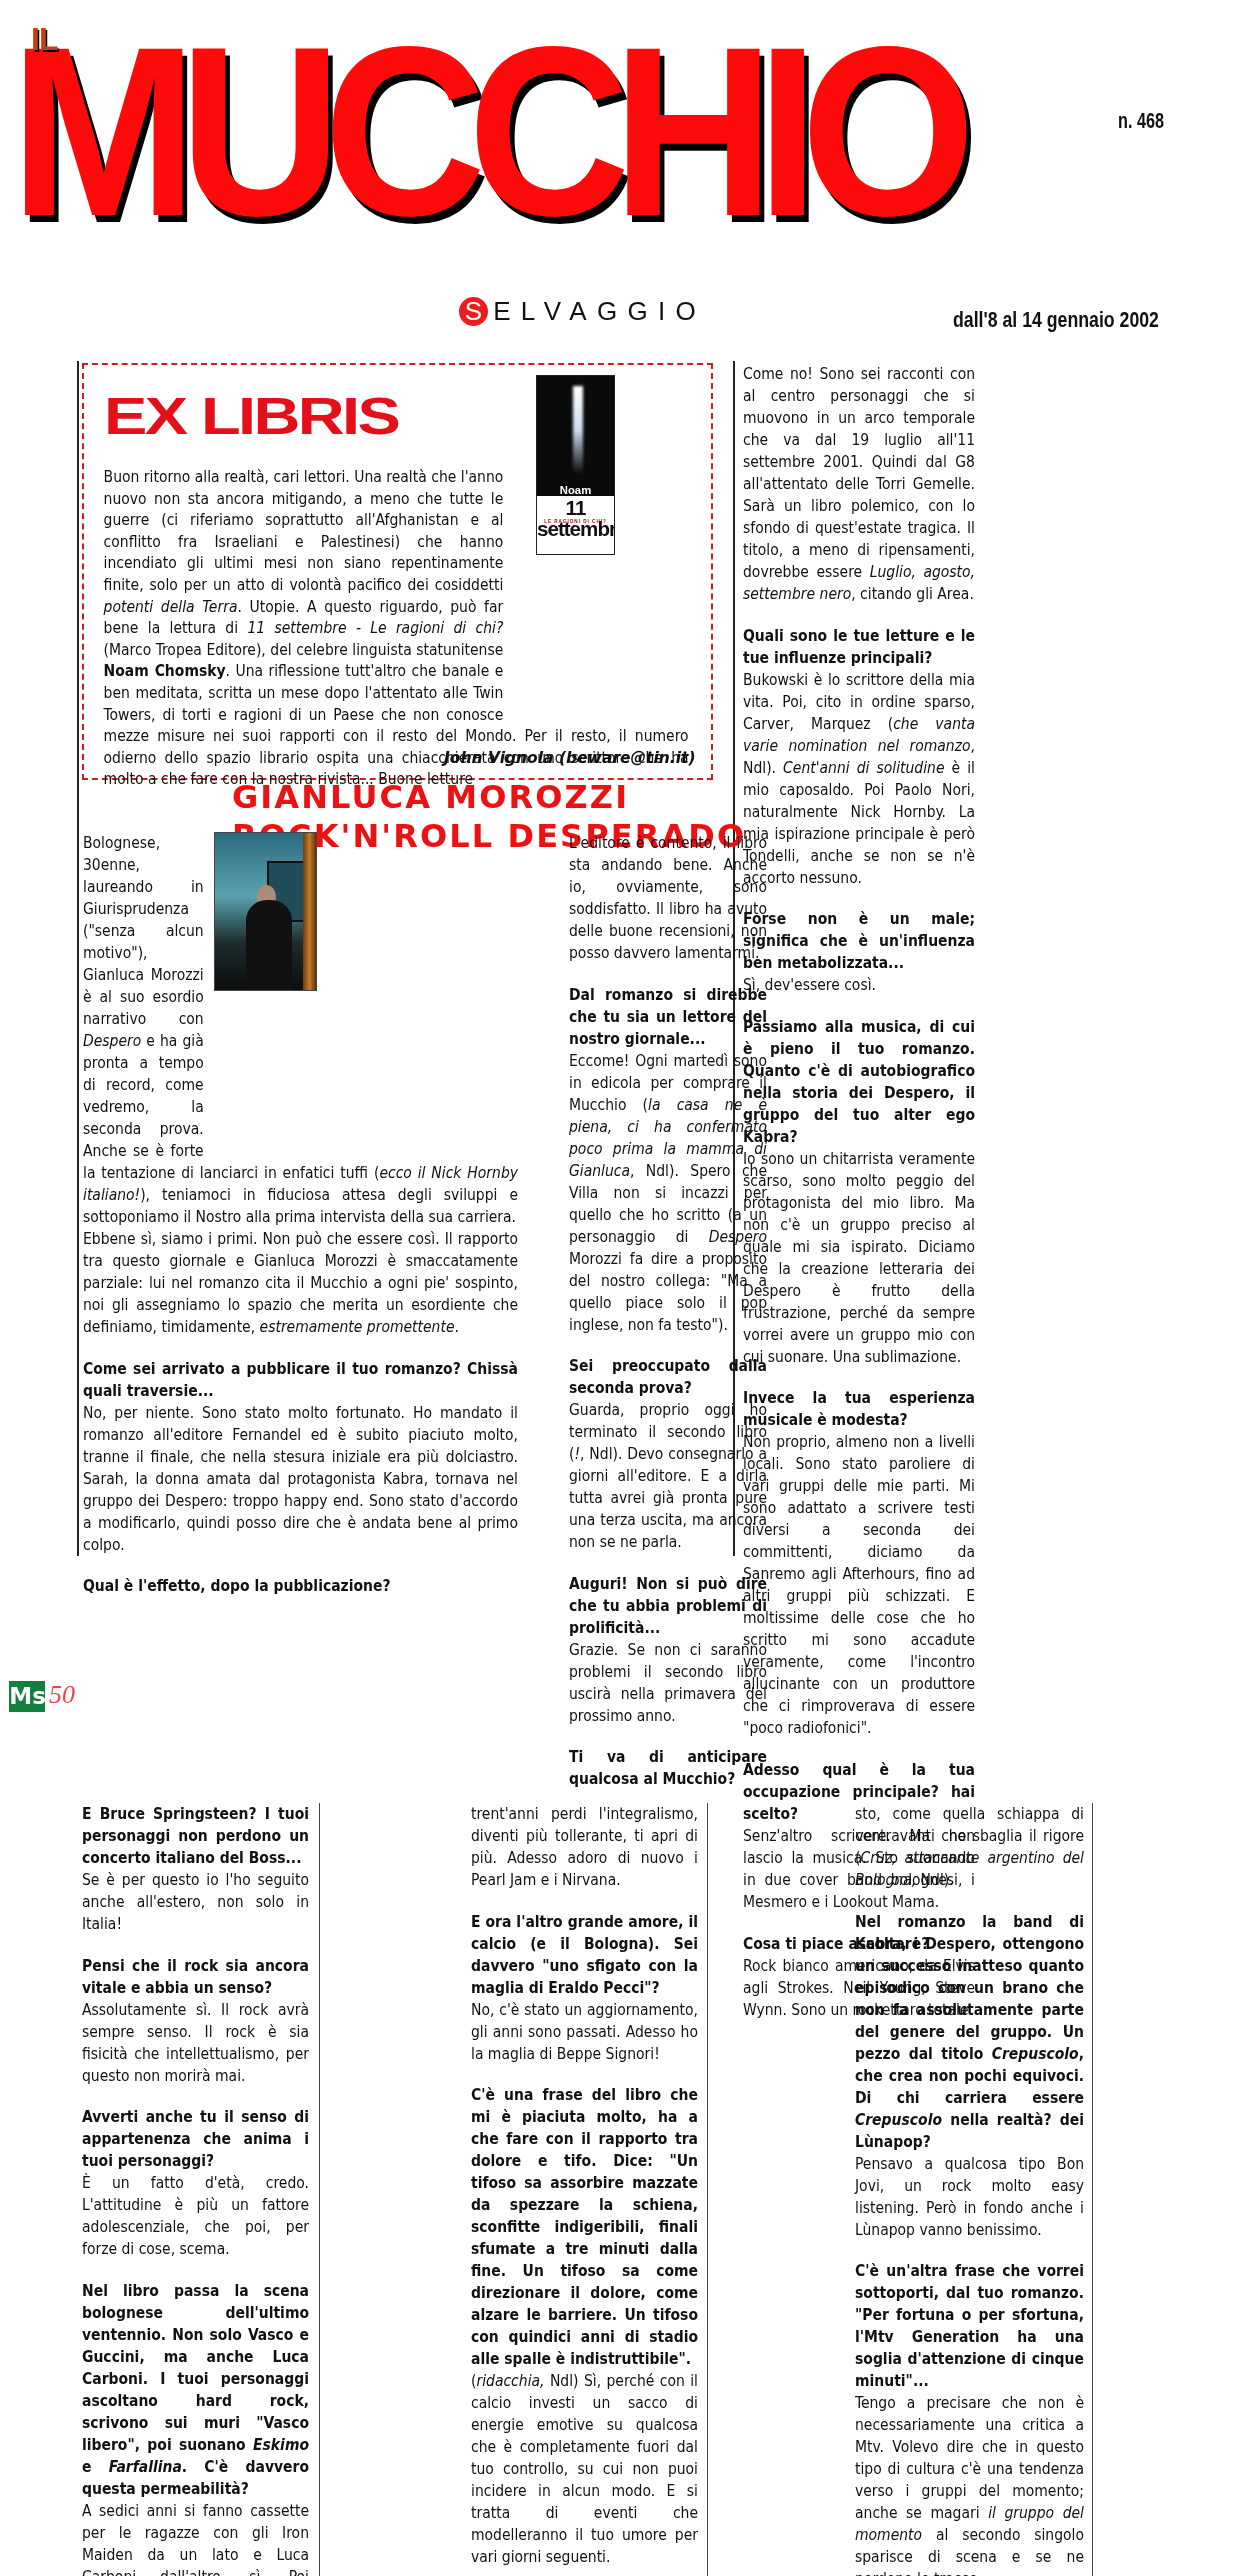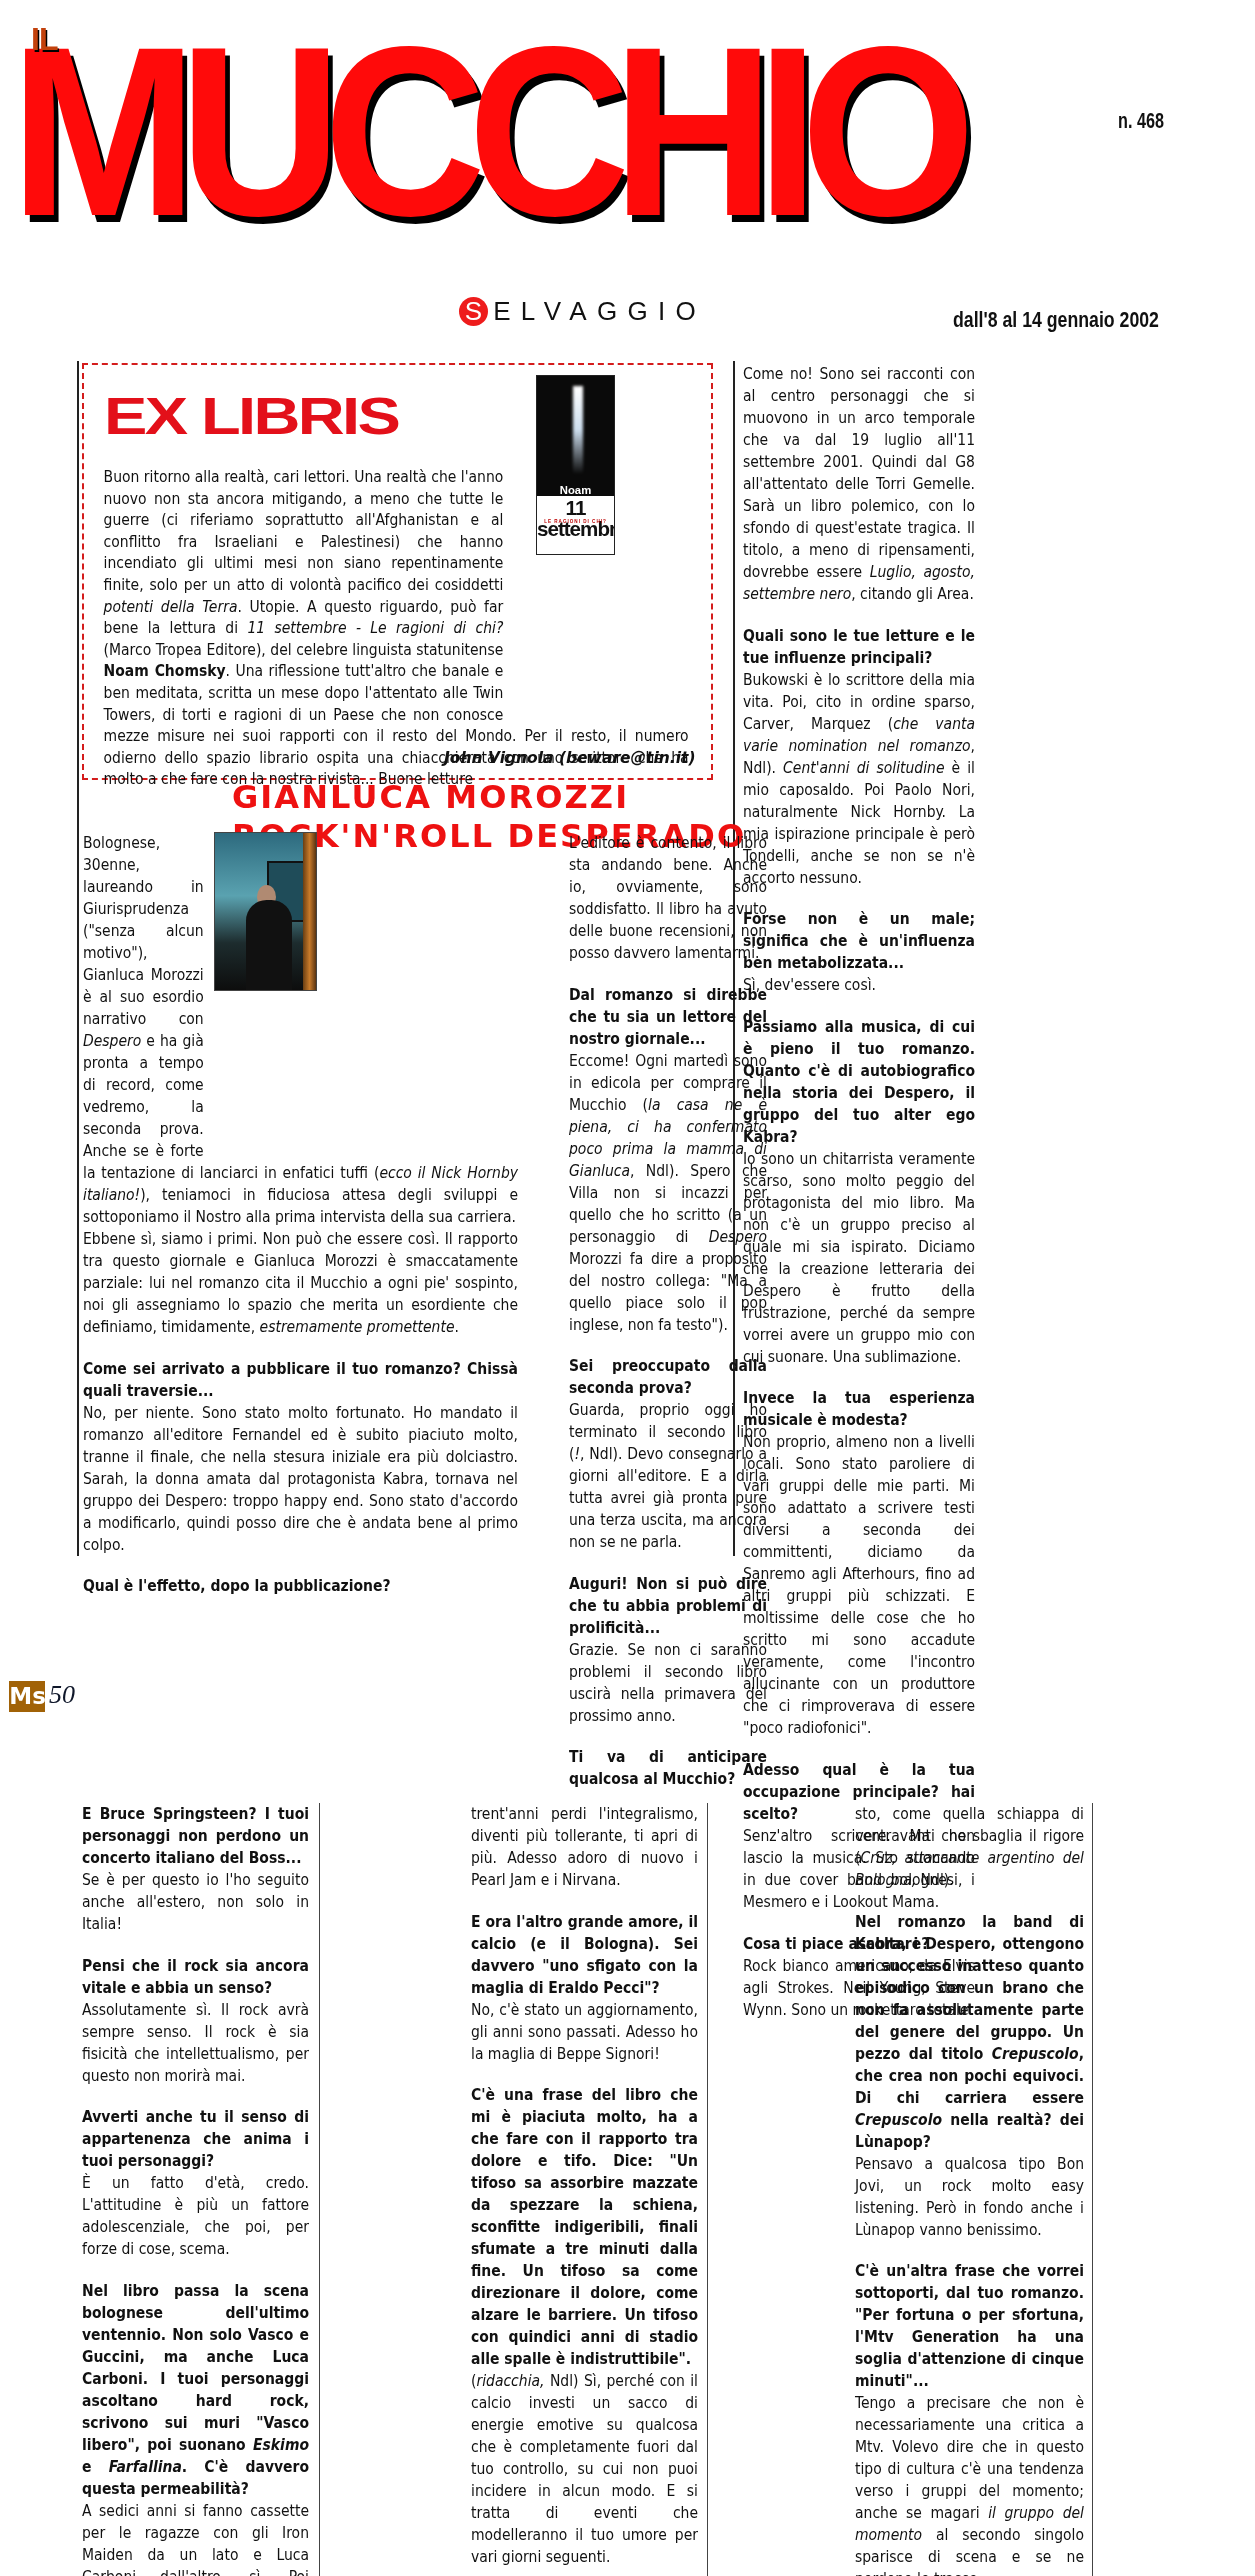--- a/index.html
+++ b/index.html
@@ -43,22 +43,22 @@
   .h-title{position:absolute;left:232px;top:778px;width:592px;text-align:left;font:900 32px/39px "DejaVu Sans",sans-serif;color:#ee1111;letter-spacing:2.1px;}
 
   
   #photo{left:214px;top:832px;width:101px;height:157px;background:linear-gradient(180deg,#2d6a7e 0%,#5aa2b0 40%,#1d2c2e 70%,#0d0d0d 100%);border:1px solid #444;}
   #photo .door{position:absolute;right:0;top:0;width:13.4px;height:100%;background:linear-gradient(90deg,#6a3e12,#c77a2a,#5b3411);}
   #photo .man{position:absolute;left:31px;top:67px;width:46px;height:90px;background:#111;border-radius:20.6px 20.6px 0 0;}
   #photo .head{position:absolute;left:42px;top:52px;width:18.5px;height:24px;background:#b08a72;border-radius:50%;}
   #photo .frame{position:absolute;left:52px;top:28px;width:36px;height:57px;border:2.1px solid #111;background:#1f4c59;}
 
   
-  .pg-tab{position:absolute;background:#a16207;color:#fff;font:700 23px "DejaVu Sans",sans-serif;text-align:center;}
-  .pg-num{position:absolute;font:italic 26px "Liberation Serif",serif;color:#0f172a;}
+  .pg-tab{position:absolute;background:#15803d;color:#fff;font:700 23px "DejaVu Sans",sans-serif;text-align:center;}
+  .pg-num{position:absolute;font:italic 26px "Liberation Serif",serif;color:#ef4444;}
 </style>
 </head>
 <body>
 
 <div id="masthead" class="abs">
   <div class="mh-title">MUCCHIO</div>
   <div class="mh-il">IL</div>
   <div class="mh-issue">n. 468</div>
   <div class="mh-sub">
     <span class="s-dot">S</span>

